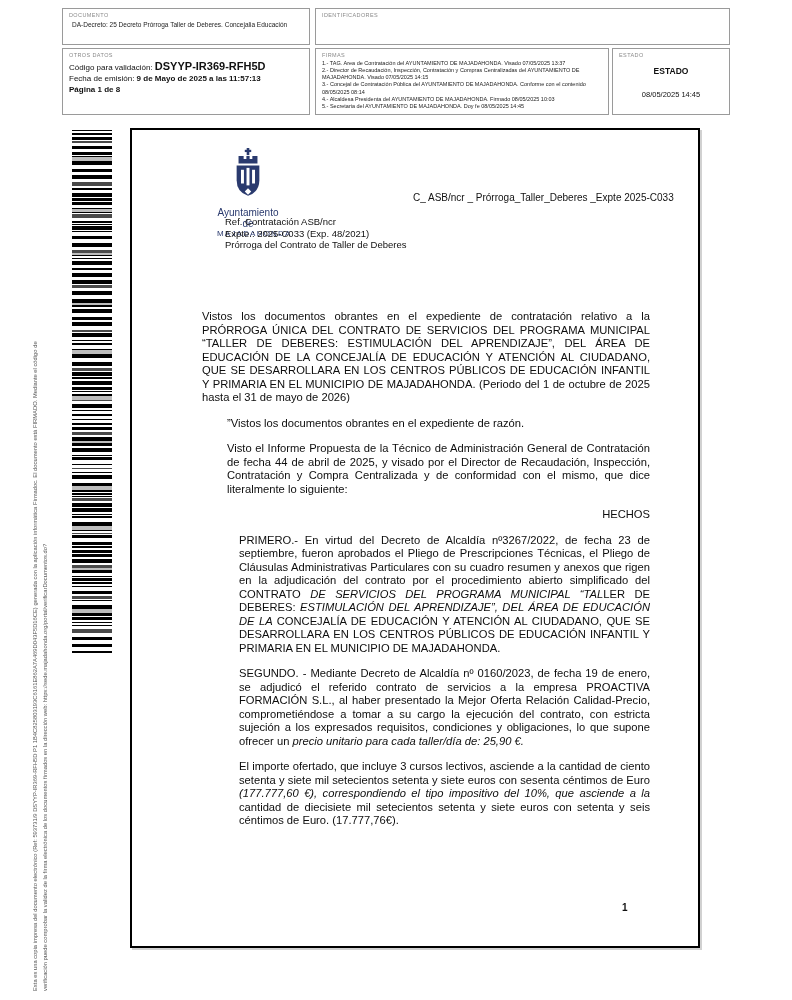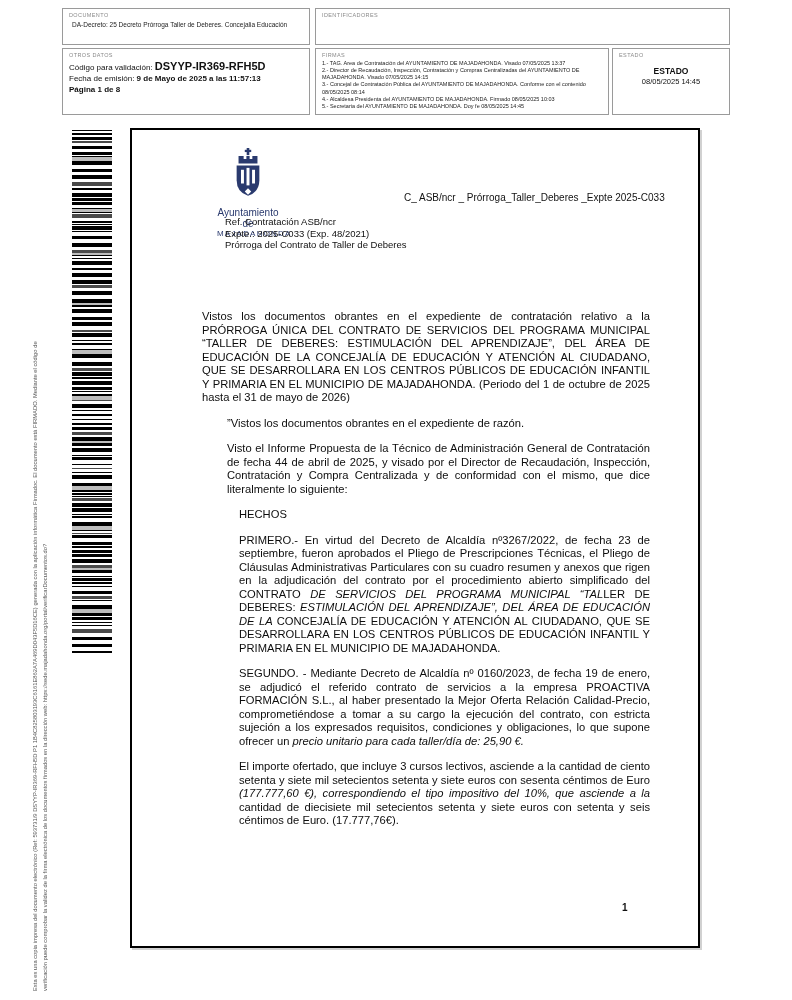--- a/index.html
+++ b/index.html
@@ -18,45 +18,45 @@
   #box-otros .line { font-size:8px; color:#111; margin-top:2px; }
   #box-otros .big-code { font-weight:bold; font-size:11px; }
   #box-otros .bold { font-weight:bold; }
   #box-ident { left:315px; top:8px; width:415px; height:37px; }
   #box-ident .hcontent { font-size:10.5px; line-height:1.35; color:#111; }
   #box-ident .bold { font-weight:bold; }
   #box-firmas { left:315px; top:48px; width:294px; height:67px; }
   .firma { font-size:5.5px; line-height:1.3; color:#222; }
   #box-estado { left:612px; top:48px; width:118px; height:67px; }
   #box-estado .estado-val { text-align:center; font-weight:bold; font-size:8.5px; margin-top:8px; }
-  #box-estado .estado-fecha { text-align:center; font-size:7.5px; margin-top:1px; }
+  #box-estado .estado-fecha { text-align:center; font-size:7.5px; margin-top:14px; }
   
   #barcode { position:absolute; left:72px; top:130px; width:40px; height:523px; }
   #barcode .bar { width:100%; }
   #side-text { position:absolute; left:30px; top:135px; width:26px; height:856px; overflow:visible; }
   #side-text .side-inner {
     width:856px; transform:rotate(-90deg) translateX(-856px); transform-origin:top left;
     font-size:5.8px; line-height:1.75; color:#555; white-space:nowrap;
   }
   
   #page {
     position:absolute; left:130px; top:128px; width:570px; height:820px;
     border:2px solid #000; background:#fff; box-shadow:2px 2px 0 rgba(0,0,0,.18);
   }
   #logo { position:absolute; left:85px; top:18px; width:62px; text-align:center; color:var(--logo-blue); }
   #logo .org1 { font-size:10px; margin-top:2px; }
   #logo .org2 { font-size:8px; letter-spacing:1.2px; }
-  #doc-code { position:absolute; left:272px; top:62px; font-size:10px; color:#111; }
+  #doc-code { position:absolute; left:281px; top:62px; font-size:10px; color:#111; }
   #ref-block { position:absolute; left:93px; top:86px; font-size:9.5px; line-height:11.5px; color:#111; }
   #doc-body { position:absolute; left:70px; top:168px; width:448px; font-size:11.2px; line-height:13.5px; color:#0d0d0d; }
   #doc-body .title { text-align:center; font-weight:bold; font-size:11.8px; letter-spacing:.2px; }
   #doc-body p { margin:12px 0 0 0; text-align:justify; }
   #doc-body p.ind1 { margin-left:25px; }
   #doc-body p.ind2 { margin-left:37px; }
-  #doc-body p.center { text-align:left; }
+  #doc-body p.center { text-align:right; }
   #doc-body .it { font-style:italic; }
   #page-num { position:absolute; left:490px; top:772px; font-size:10px; font-weight:bold; }
 </style>
 </head>
 <body>
 
 <div class="hbox" id="box-documento">
   <div class="hlabel">DOCUMENTO</div>
   <div class="hcontent">DA-Decreto: 25 Decreto Prórroga Taller de Deberes. Concejalia Educación</div>
 </div>

